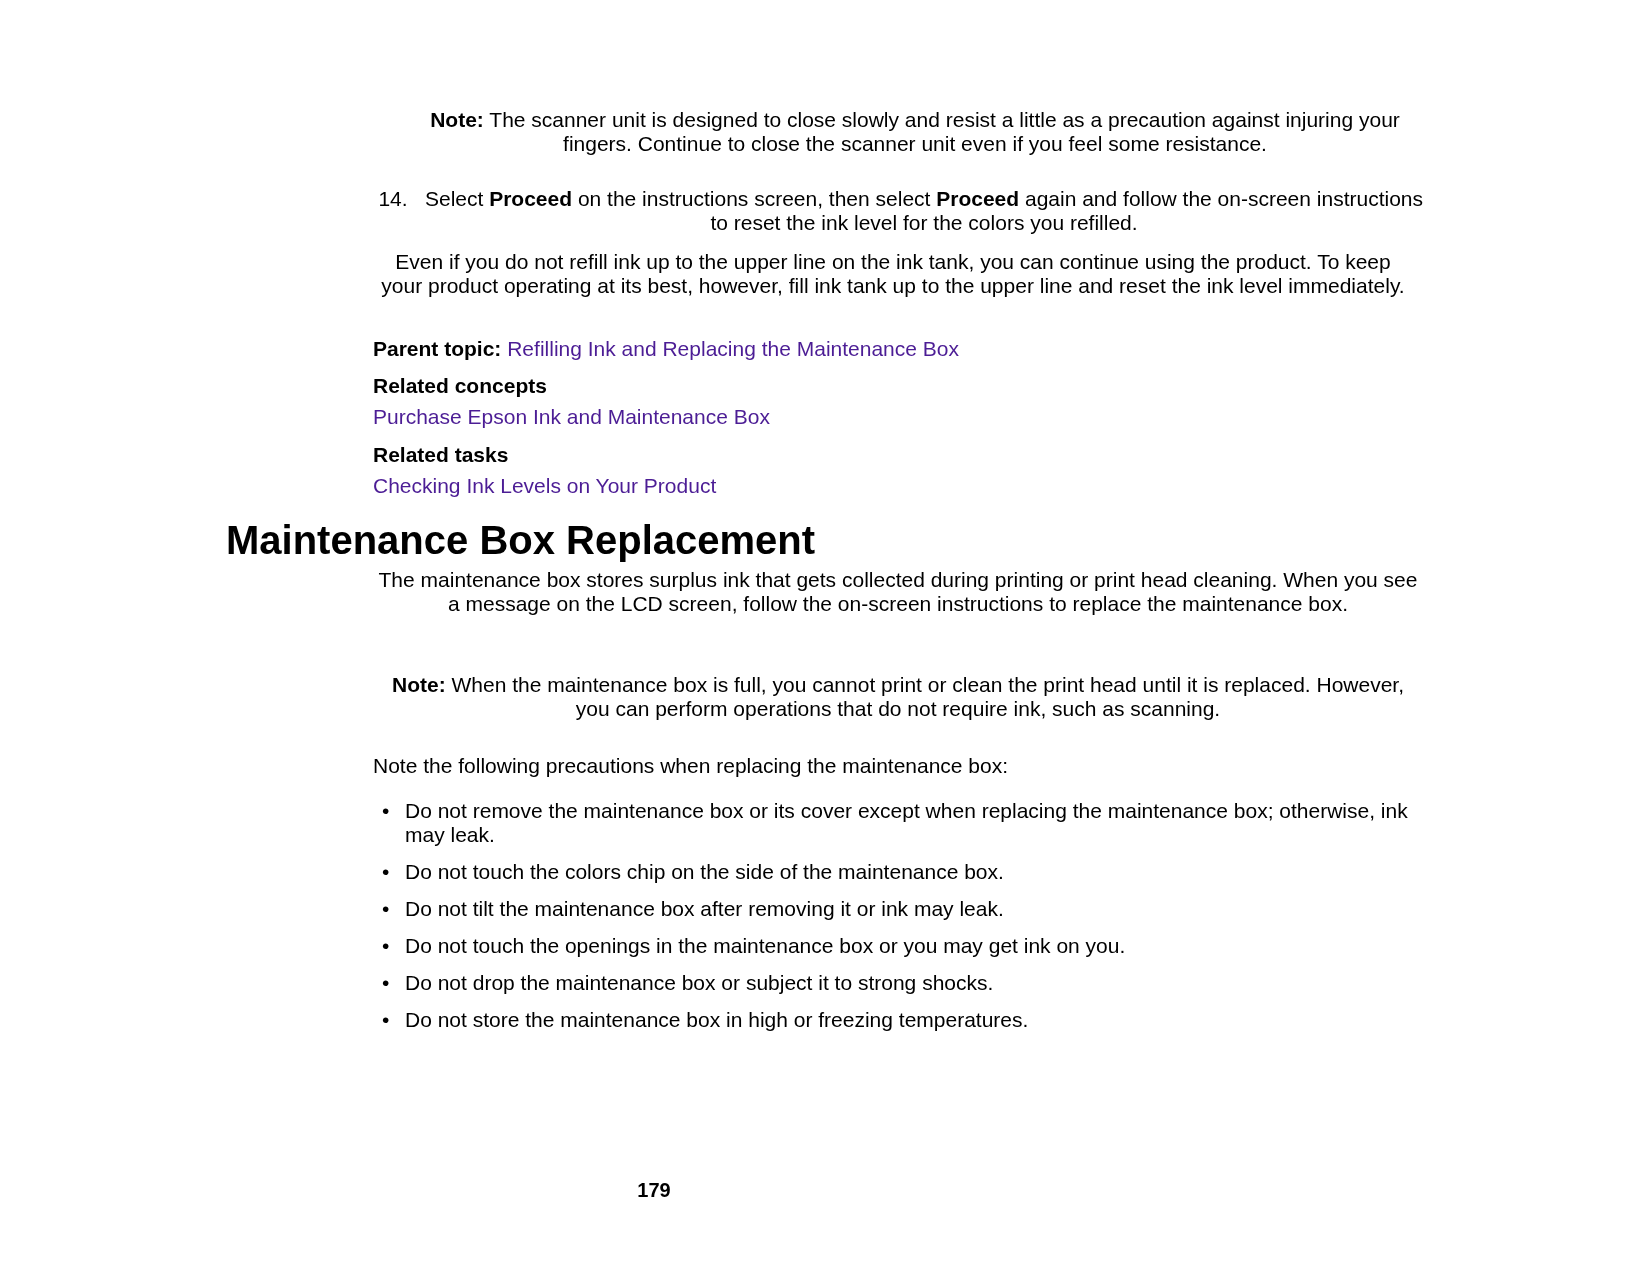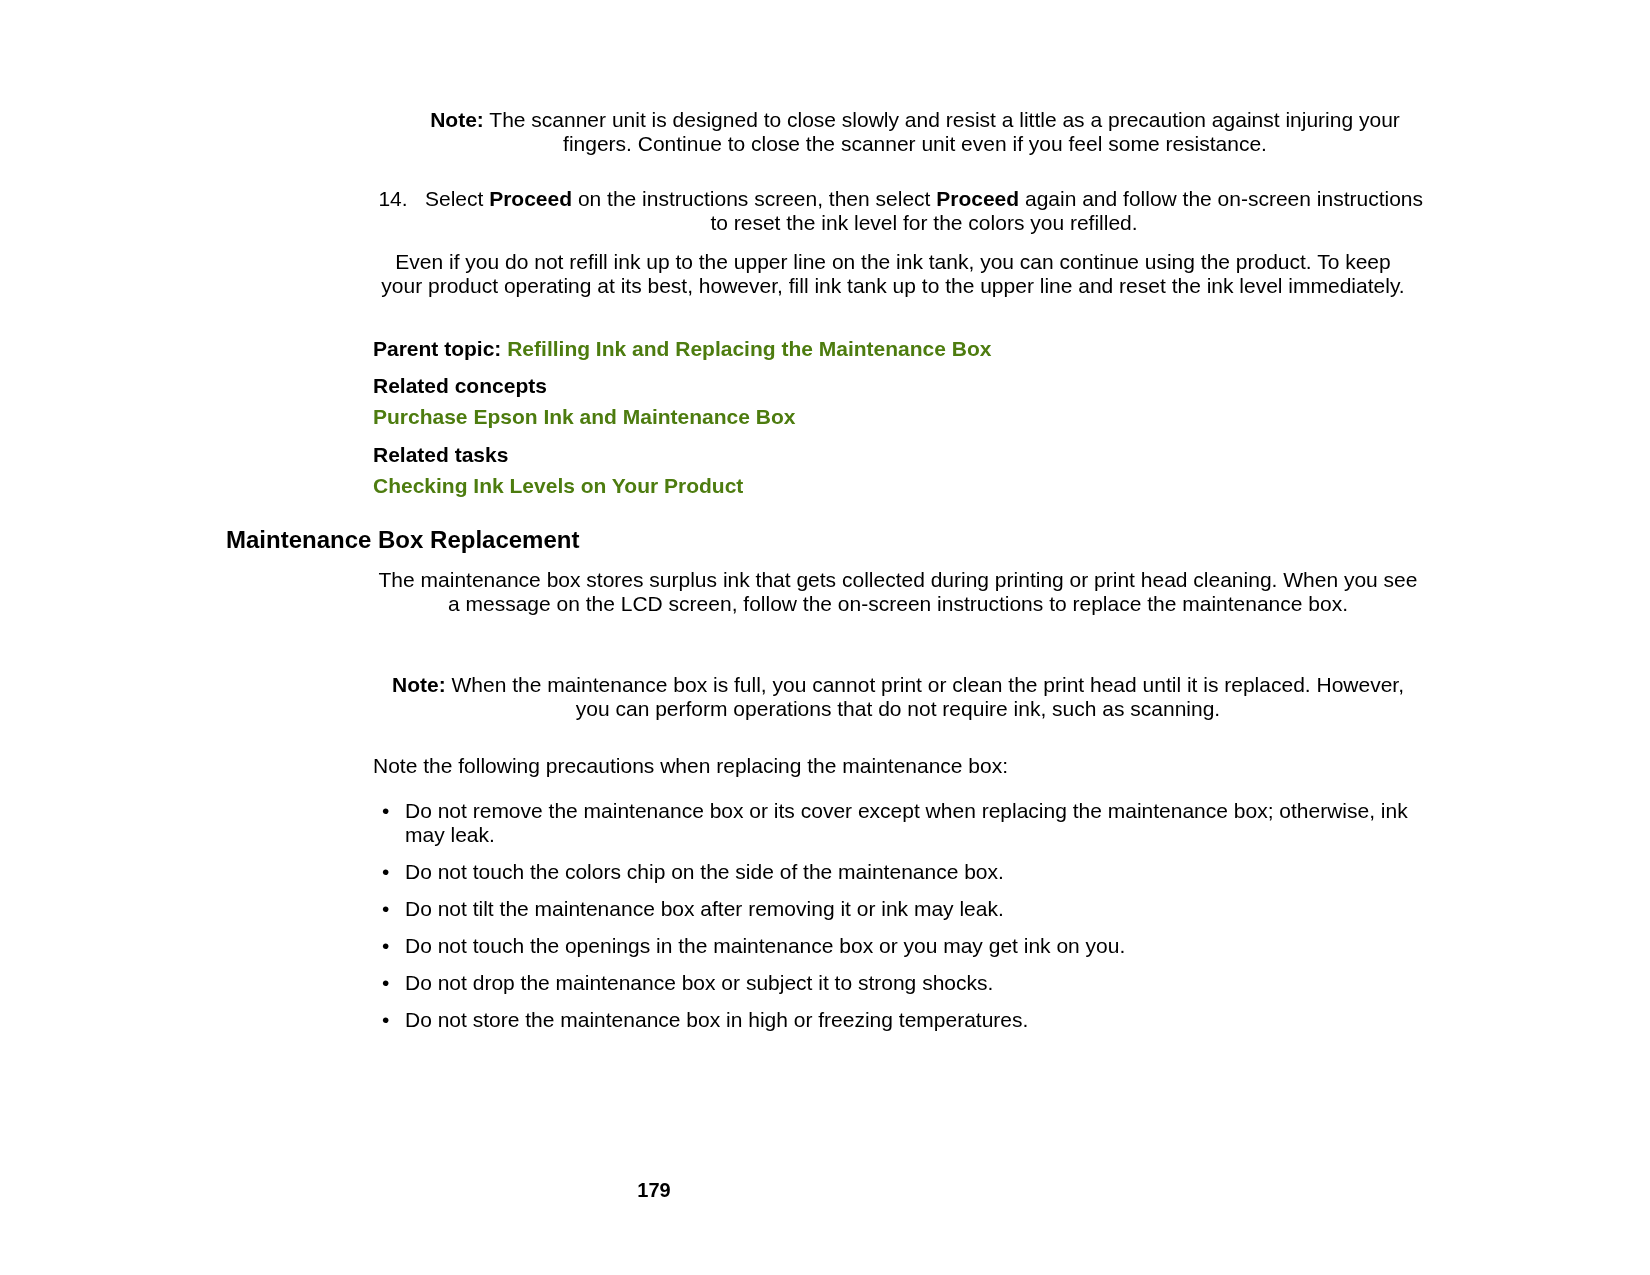--- a/index.html
+++ b/index.html
@@ -3,32 +3,32 @@
 <meta charset="utf-8">
 <style>
   html, body { margin: 0; padding: 0; background: #ffffff; }
   body {
     width: 1650px; height: 1275px; position: relative; overflow: hidden;
     font-family: "Liberation Sans", sans-serif; color: #000000;
     font-size: 21px; line-height: 24px;
   }
   .abs { position: absolute; text-align: center; }
   b { font-weight: bold; }
-  a.link { color: #4d7c0f; text-decoration: none; font-weight: bold; }
+  a.link { color: #4c1d95; text-decoration: none; }
   .note-block { left: 415px; top: 108px; width: 1000px; }
   .step { left: 373px; top: 187px; width: 1060px; }
   .step .num { position: absolute; left: 0; top: 0; width: 40px; }
   .step .body { margin-left: 42px; }
   .para1 { left: 373px; top: 250px; width: 1040px; }
   .parent { left: 373px; top: 337px; }
   .rel-c-h { left: 373px; top: 374px; font-weight: bold; }
   .rel-c-l { left: 373px; top: 405px; }
   .rel-t-h { left: 373px; top: 443px; font-weight: bold; }
   .rel-t-l { left: 373px; top: 474px; }
-  .heading { left: 226px; top: 522px; font-size: 24px; line-height: 36px; font-weight: bold; }
+  .heading { left: 226px; top: 522px; font-size: 40px; line-height: 36px; font-weight: bold; }
   .intro { left: 373px; top: 568px; width: 1050px; }
   .note2 { left: 373px; top: 673px; width: 1050px; }
   .precaution { left: 373px; top: 754px; }
   ul.bullets { position: absolute; left: 373px; top: 790px; width: 1060px; margin: 9px; padding: 0; list-style: none; }
   ul.bullets li { position: relative; padding-left: 23px; margin-bottom: 13px; }
   ul.bullets li::before { content: "\2022"; position: absolute; left: 0; top: 0; }
   .pagenum { left: 0; width: 1308px; top: 1178px; text-align: center; font-weight: bold; font-size: 20px; }
 </style>
 </head>
 <body>

